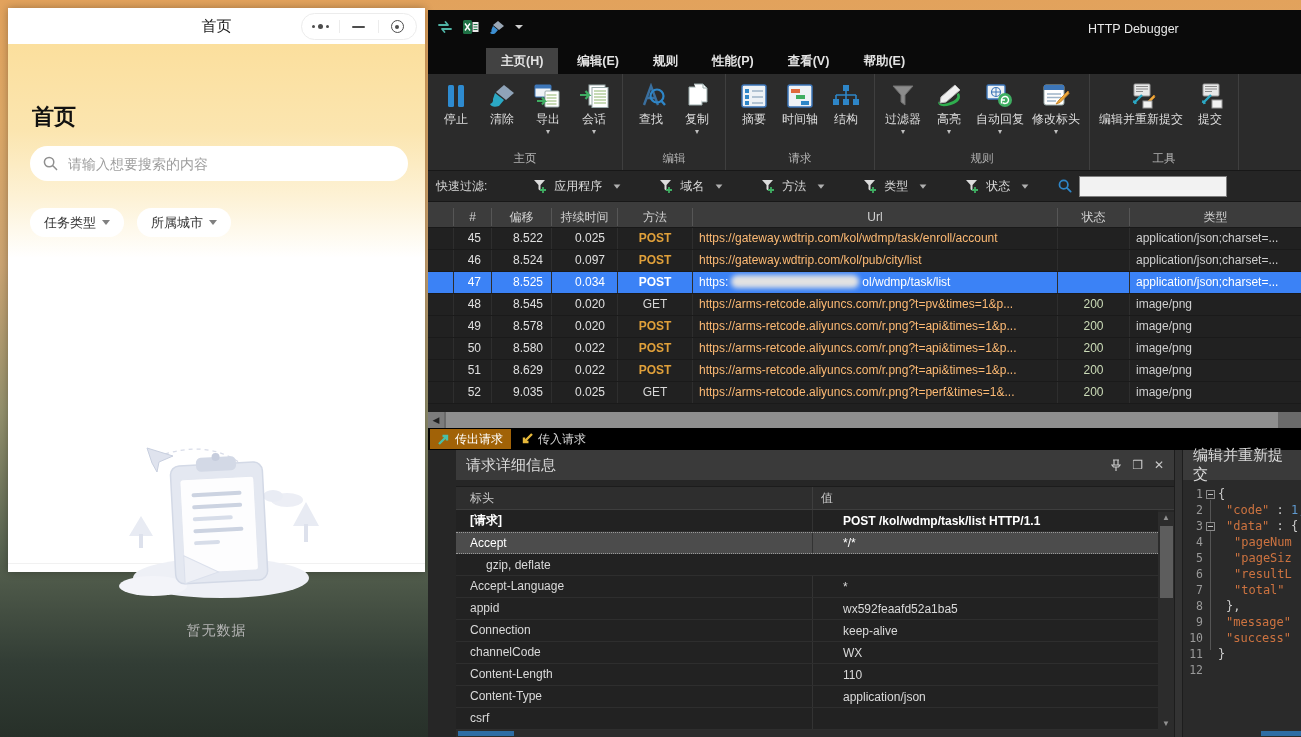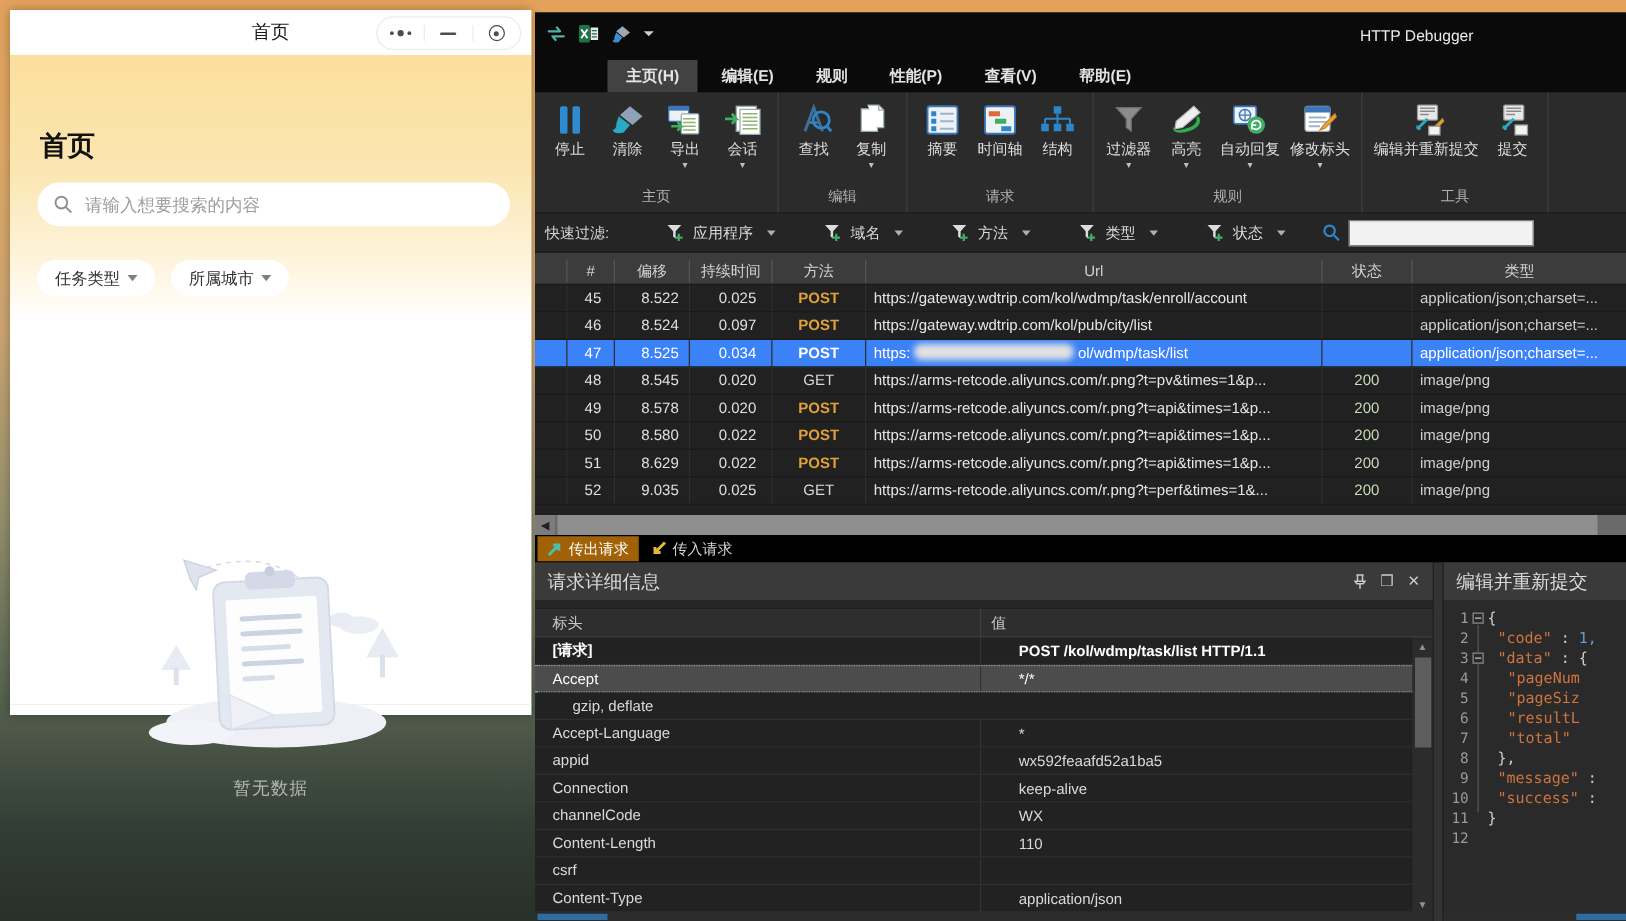--- a/index.html
+++ b/index.html
@@ -86,41 +86,41 @@
   .h-num,.h-off,.h-dur,.h-met,.h-url,.h-st,.h-ty { text-align:center; }
   .trow { height:22px; background:#212121; border-bottom:1px solid #1a1a1a; color:#e0e0e0; cursor:default; }
   .trow > span { height:100%; line-height:21px; border-right:1px solid #2e2e2e; overflow:hidden;
                  white-space:nowrap; }
   .trow > span:last-child { border-right:none; }
   .c-num { text-align:right; padding-right:10px; }
   .c-off { text-align:right; padding-right:8px; }
   .c-dur { text-align:right; padding-right:12px; }
   .c-met { text-align:center; font-weight:bold; color:#e0a03a; }
   .c-met.get { font-weight:normal; color:#d8d8d8; }
-  .c-url { padding-left:6px; color:#e5e5e5; }
+  .c-url { padding-left:6px; color:#fdba74; }
   .c-st  { text-align:center; color:#ccdcb8; }
   .c-ty  { padding-left:6px; color:#cfcfcf; }
   .trow.selected { background:#3b82f6; color:#fff; }
   .trow.selected .c-met, .trow.selected .c-url, .trow.selected .c-ty { color:#fff; }
   .blurpatch { display:inline-block; width:128px; height:13px; background:#e2e2e2; border-radius:6px;
                filter:blur(2.5px); vertical-align:-2px; margin:0 3px; }
   .sliver { height:8px; background:#202020; flex:none; }
 
   .dbg-hscroll { height:16px; background:#6a6a6a; display:flex; align-items:center; flex:none; }
   .hs-arrow { width:16px; height:16px; background:#7c7c7c; color:#222; font-size:9px; line-height:16px;
               text-align:center; flex:none; cursor:pointer; }
   .hs-thumb { height:16px; width:832px; background:#8f8f8f; margin-left:2px; cursor:grab; }
 
   .dbg-streamtabs { height:22px; background:#000; display:flex; align-items:center; padding-left:2px;
                     gap:2px; flex:none; }
   .stab { display:flex; align-items:center; gap:5px; height:20px; padding:0 8px; font-size:12px;
           color:#d6d6d6; cursor:pointer; }
   .stab.active { background:#a16207; color:#fff; }
 
-  .dbg-details { flex:1; display:flex; min-height:0; }
+  .dbg-details { flex:1; display:flex; min-height:0;padding-left:28px; }
   .req-panel { width:718px; flex:none; display:flex; flex-direction:column; background:#262626; position:relative; }
   .panel-titlebar { height:30px; background:#3a3a3a; display:flex; align-items:center; padding:0 10px;
                     font-size:15px; color:#dadada; flex:none; }
   .panel-icons { margin-left:auto; display:flex; gap:11px; align-items:center; color:#c9c9c9; }
   .pi { cursor:pointer; font-size:12px; line-height:12px; }
   .req-header { height:24px; background:#2e2e2e; display:flex; margin-top:6px; flex:none;
                 border-top:1px solid #1c1c1c; border-bottom:1px solid #3e3e3e; color:#c9c9c9; }
   .req-header .hn { width:357px; flex:none; padding-left:14px; line-height:22px; border-right:1px solid #3e3e3e; }
   .req-header .hv { flex:1; padding-left:8px; line-height:22px; margin-right:16px; }
   .req-rows { flex:1; overflow:hidden; padding-right:16px; }
@@ -674,26 +674,26 @@
         </div>
         <div class="drow">
           <span class="d-name">channelCode</span>
             <span class="d-val">WX</span>
         </div>
         <div class="drow">
           <span class="d-name">Content-Length</span>
             <span class="d-val">110</span>
         </div>
         <div class="drow">
+          <span class="d-name">Content-Type</span>
+            <span class="d-val">application/json</span>
+        </div>
+        <div class="drow">
           <span class="d-name">csrf</span>
             <span class="d-val"></span>
-        </div>
-        <div class="drow">
-          <span class="d-name">Content-Type</span>
-            <span class="d-val">application/json</span>
         </div>
       </div>
       <div class="req-vscroll">
         <span class="vs-arrow">▲</span>
         <span class="vs-thumb"></span>
         <span class="vs-arrow vs-bottom">▼</span>
       </div>
       <div class="panel-bottomsliver">
           <span class="bthumb"></span>
         </div>

